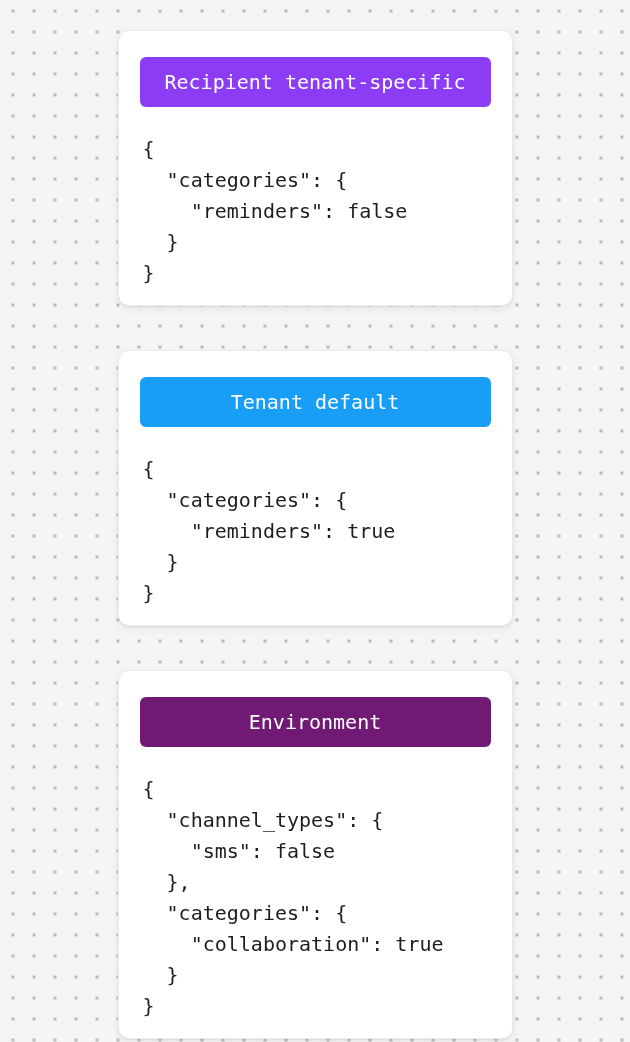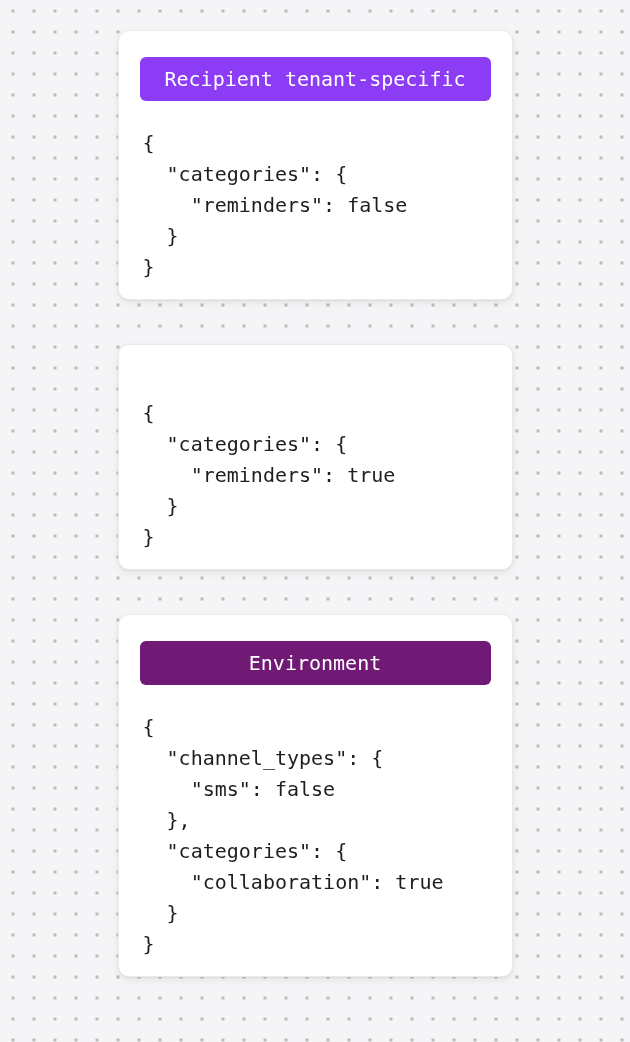--- a/index.html
+++ b/index.html
@@ -21,21 +21,21 @@
   .card {
     width: 395px;
     margin: 0 auto 44px auto;
     background: #ffffff;
     border: 1px solid #ebebeb;
     border-radius: 11px;
     box-shadow: 0 1px 2px rgba(0,0,0,0.05), 0 3px 8px rgba(0,0,0,0.07);
     padding: 26px 21px 16px 21px;
   }
   .badge {
-    height: 44px;
+    height: 50px;
     border-radius: 6px;
     display: flex;
     align-items: center;
     justify-content: center;
     color: #ffffff;
     font-size: 20px;
     line-height: 38px;
     white-space: nowrap;
   }
   .code {
@@ -55,20 +55,21 @@
   <div class="card">
     <div class="badge" style="background: rgb(139, 60, 244);">Recipient tenant-specific</div>
     <pre class="code">{
   "categories": {
     "reminders": false
   }
 }</pre>
   </div>
 
   <div class="card">
+    <div class="badge" style="background: rgb(24, 158, 247);">Tenant default</div>
     <pre class="code">{
   "categories": {
     "reminders": true
   }
 }</pre>
   </div>
 
   <div class="card">
     <div class="badge" style="background: #701a75;">Environment</div>
     <pre class="code">{

